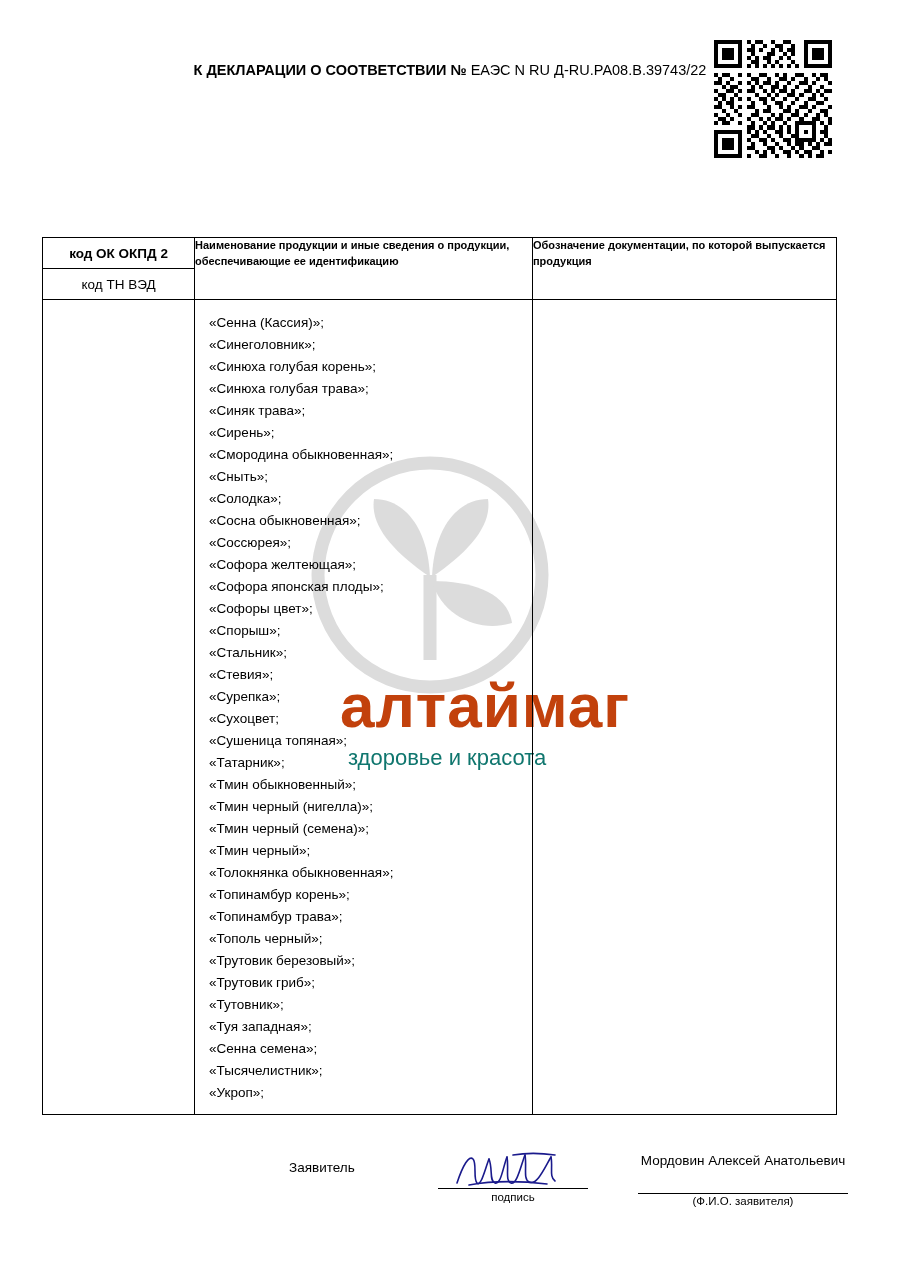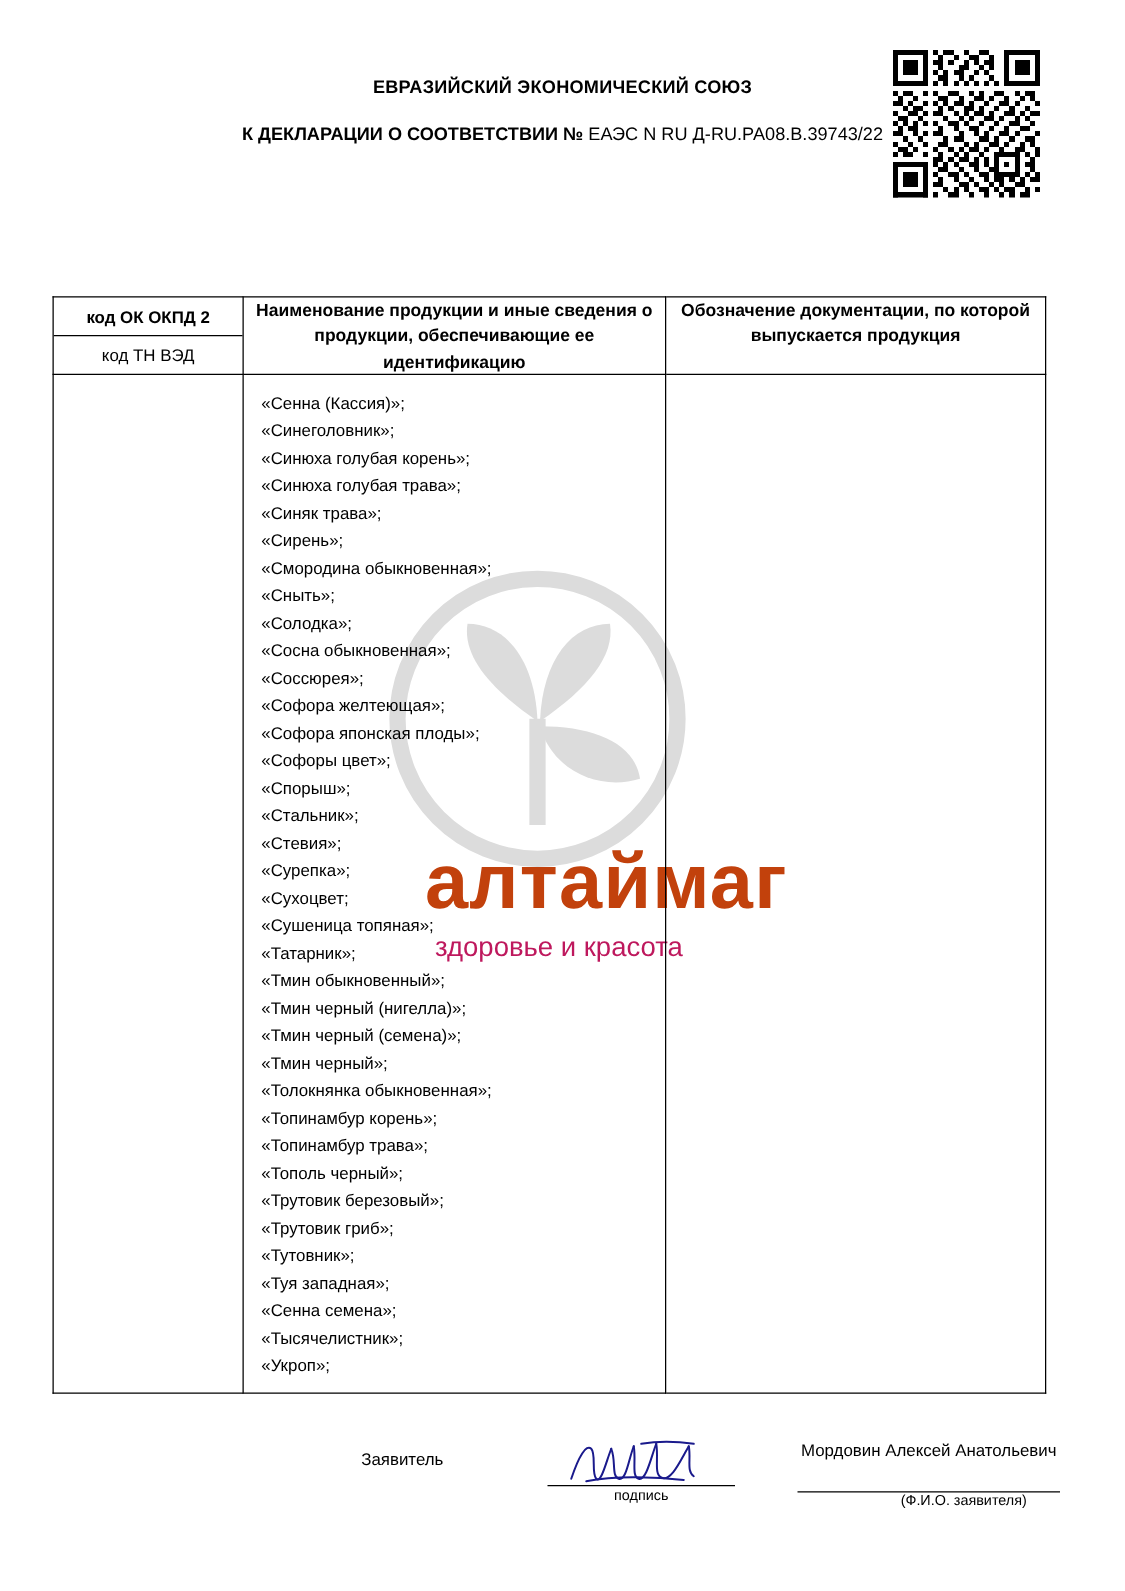--- a/index.html
+++ b/index.html
@@ -72,21 +72,21 @@
     font-weight: bold;
     color: #c2410c;
     letter-spacing: 1px;
     white-space: nowrap;
   }
   .wm-sub {
     position: absolute;
     left: 48px;
     top: 290px;
     font-size: 22px;
-    color: #be185d;
+    color: #0f766e;
     white-space: nowrap;
   }
 
   
   .main-table {
     position: absolute;
     left: 42px;
     top: 237px;
     width: 795px;
     border-collapse: collapse;
@@ -95,22 +95,22 @@
   .main-table td, .main-table th {
     border: 1px solid #000000;
     vertical-align: top;
     padding: 0;
   }
   .col-a { width: 152px; }
   .col-b { width: 338px; }
   .col-c { width: 305px; }
 
   .head-cell {
-    text-align: center;
-    font-size: 14px;
+    text-align: left;
+    font-size: 11px;
     font-weight: bold;
     line-height: 1.45;
     padding: 9px 10px 9px 10px;
   }
   .head-a-inner {
     border-bottom: 1px solid #000000;
     padding: 8px 4px 7px 4px;
     text-align: center;
     font-size: 13.5px;
     font-weight: bold;
@@ -178,21 +178,21 @@
   }
   .sig-line-right {
     position: absolute;
     left: 585px;
     top: 48px;
     width: 210px;
     border-bottom: 1px solid #000;
   }
   .sig-caption-right {
     position: absolute;
-    left: 613px;
+    left: 585px;
     top: 50px;
     width: 210px;
     text-align: center;
     font-size: 11.5px;
   }
 </style>
 </head>
 <body>
 
 <div class="qr-wrap">
@@ -435,21 +435,20 @@
       <rect x="15" y="28" width="1" height="1"></rect>
         <rect x="18" y="28" width="1" height="1"></rect>
       <rect x="21" y="28" width="1" height="1"></rect>
         <rect x="23" y="28" width="1" height="1"></rect>
       <rect x="25" y="28" width="2" height="1"></rect>
     </g>
   </svg>
 </div>
 
 <div class="header-block">
-  <div class="doc-title">ЕВРАЗИЙСКИЙ ЭКОНОМИЧЕСКИЙ СОЮЗ</div>
   <div class="decl-line">
     <span>К ДЕКЛАРАЦИИ О СООТВЕТСТВИИ №</span>
     <span class="decl-number">ЕАЭС N RU Д-RU.РА08.В.39743/22</span>
   </div>
 </div>
 
 <div class="watermark">
   <svg width="300" height="260" viewBox="0 0 300 260">
     <circle cx="130" cy="120" r="112" fill="none" stroke="#dcdcdc" stroke-width="13"></circle>
     <path d="M130 120 L130 205" stroke="#dcdcdc" stroke-width="13" fill="none"></path>

